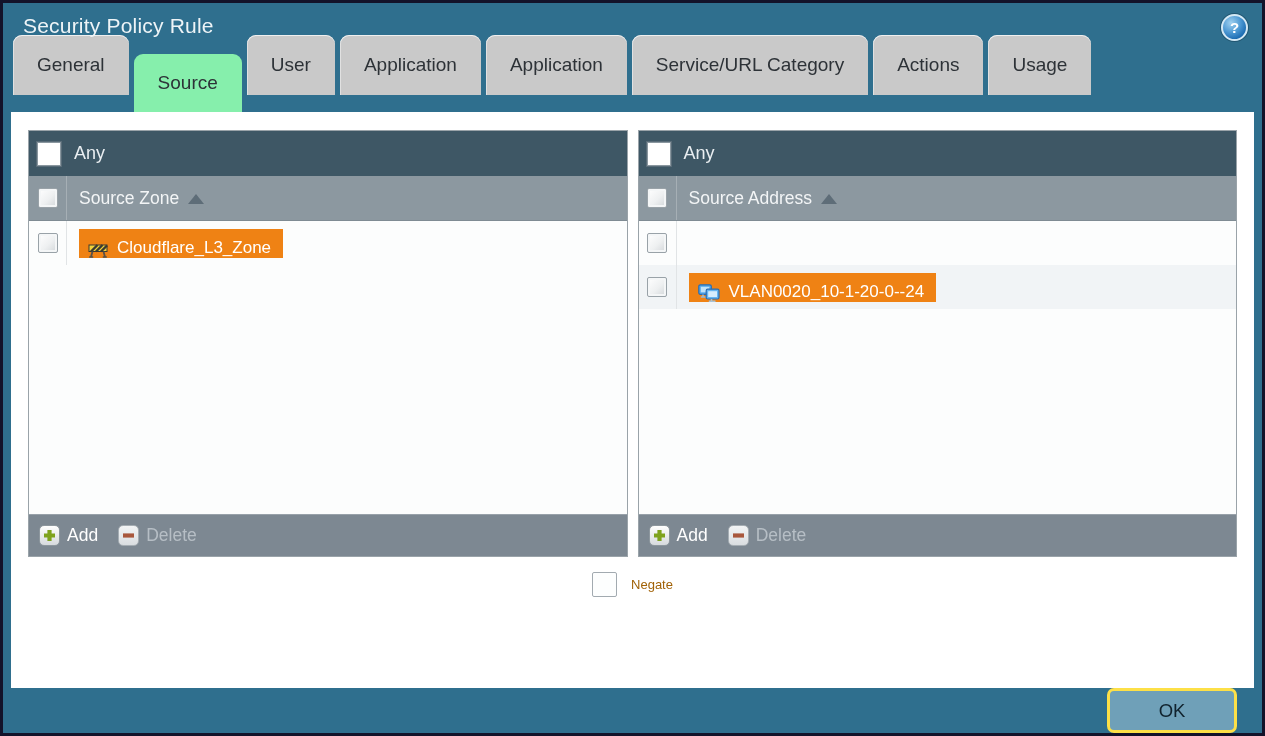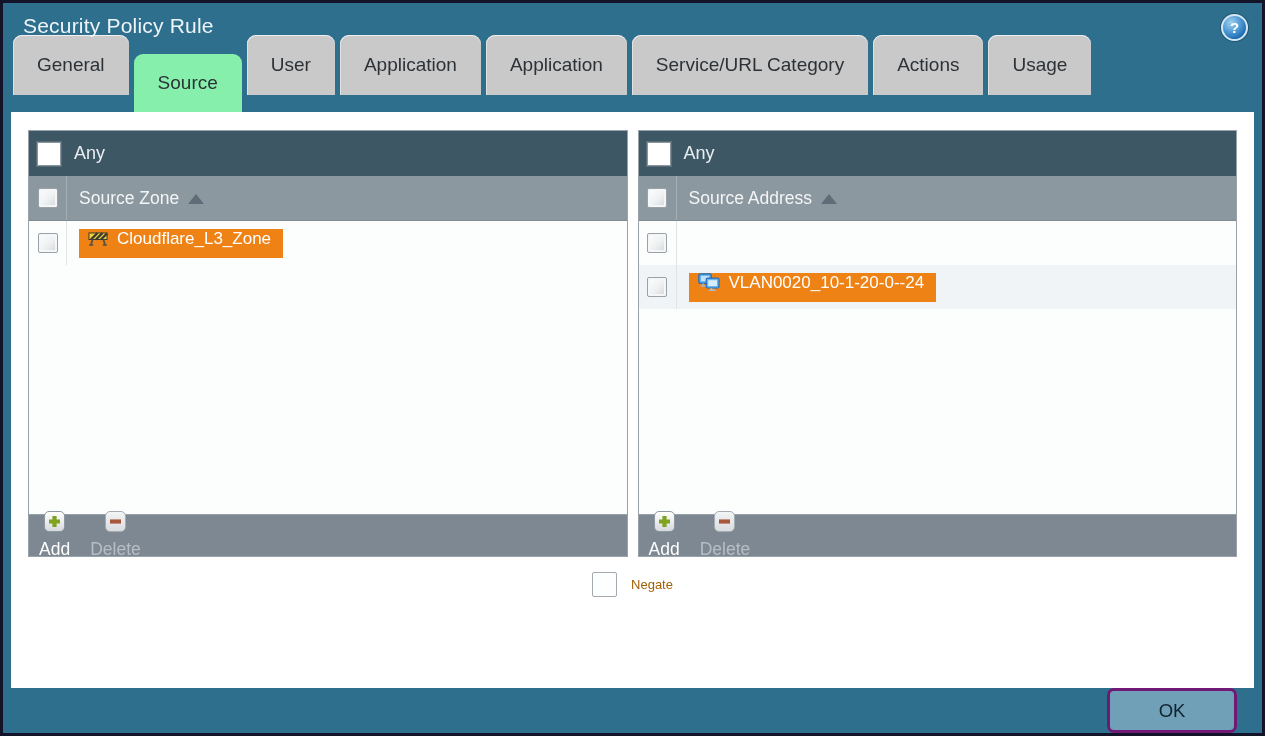--- a/index.html
+++ b/index.html
@@ -78,31 +78,31 @@
   }
 
   .rows { flex: 1; overflow: hidden; background: #fcfdfd; }
   .row { height: 44px; display: flex; align-items: center; }
   .row:nth-child(even) { background: #f1f4f6; }
   .row .check-cell { border-right: 1px solid #e1e4e6; }
 
   .chip {
     margin-left: 12px; height: 29px;
     background: #EF8214; color: #fff;
-    display: inline-flex; align-items: flex-start; gap: 9px;
+    display: inline-flex; align-items: flex-end; gap: 9px;
     padding: 0 12px 0 9px; font-size: 17px;
     cursor: pointer;
   }
 
   .panel-footer {
     height: 42px; flex: 0 0 42px; background: #7D8892;
     display: flex; align-items: center; padding-left: 10px; gap: 20px;
     border-top: 1px solid #98a1a9;
   }
-  .tool { display: flex; align-items: center; gap: 7px; font-size: 17.5px; cursor: pointer; flex-direction: column; }
+  .tool { display: flex; align-items: center; gap: 7px; font-size: 17.5px; cursor: pointer; }
   .tool.add { color: #ffffff; }
   .tool.delete { color: #b6bec5; cursor: default; }
   .tool-icon {
     width: 21px; height: 21px; border-radius: 5px;
     background: linear-gradient(#ffffff, #d6dadd);
     border: 1px solid #8d979e;
     display: flex; align-items: center; justify-content: center;
   }
   .tool.delete .tool-icon { background: linear-gradient(#f2f4f5, #d9dde0); border-color: #a5adb3; }
 
@@ -124,21 +124,21 @@
     background: #fdfefe; border: 1px solid #a2aab0;
   }
   .negate-label { margin-left: 14px; font-size: 13px; color: #a16207; }
 
   
   .bottombar {
     flex: 1; display: flex; align-items: center; justify-content: flex-end;
     gap: 12px; padding-right: 25px;
   }
   .btn {
-    height: 45px; border-radius: 7px; border: 3px solid #701a75;
+    height: 45px; border-radius: 7px; border: 3px solid #fde047;
     font-size: 18.5px; color: #10222d; font-family: inherit;
     display: flex; align-items: center; justify-content: center;
     cursor: pointer;
   }
   .btn-ok { background: #6FA0B8; width: 130px; }
   .btn-cancel { background: #CBCBCE; width: 134px; color: #1a1a1f; }
 </style>
 </head>
 <body>
 

